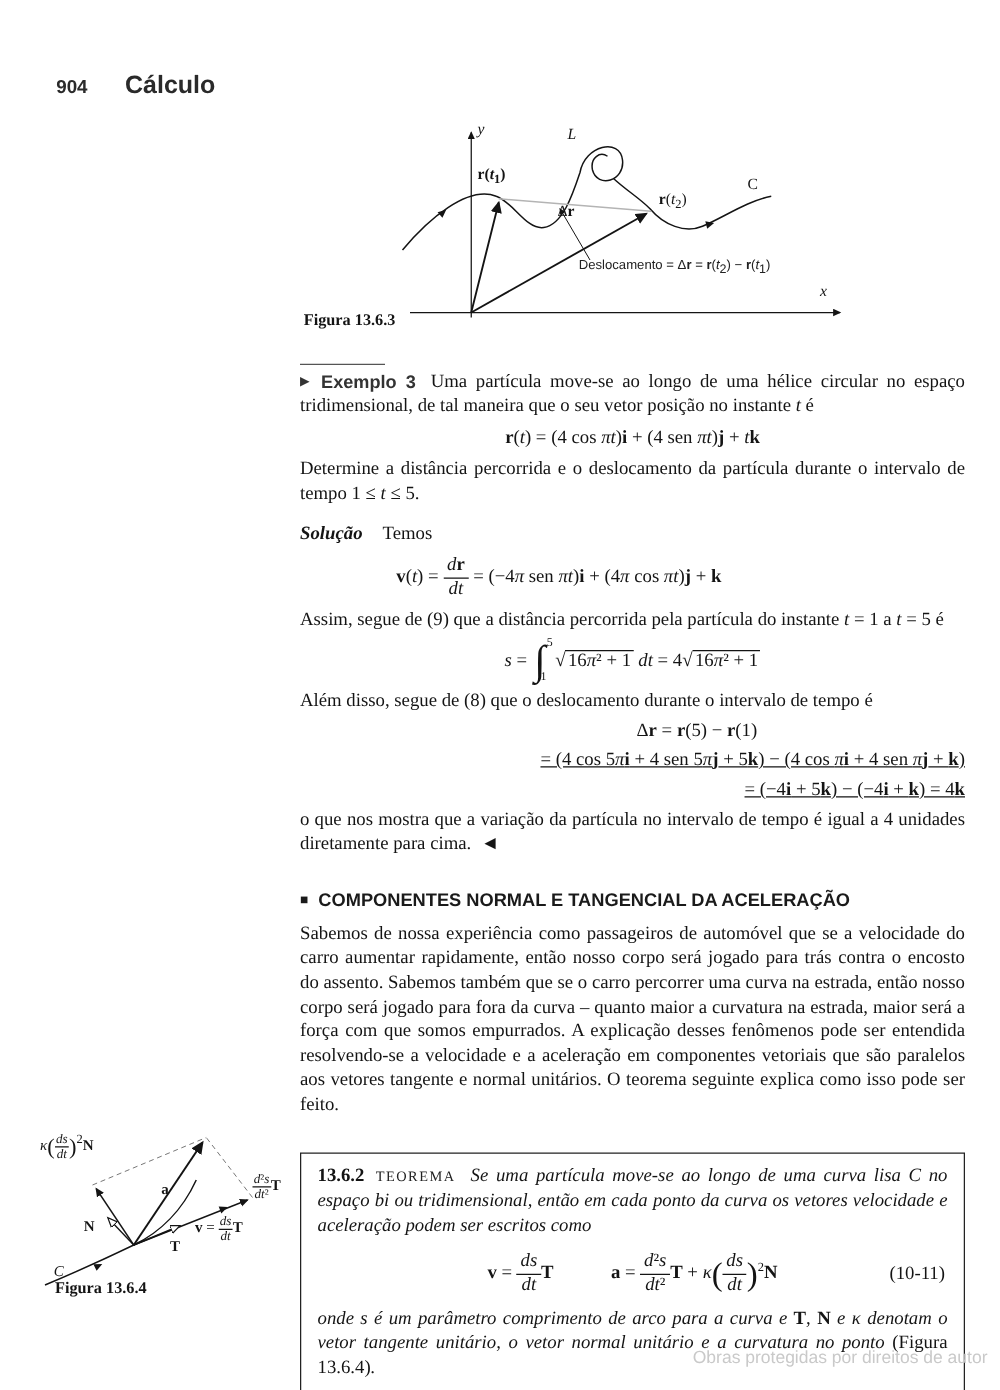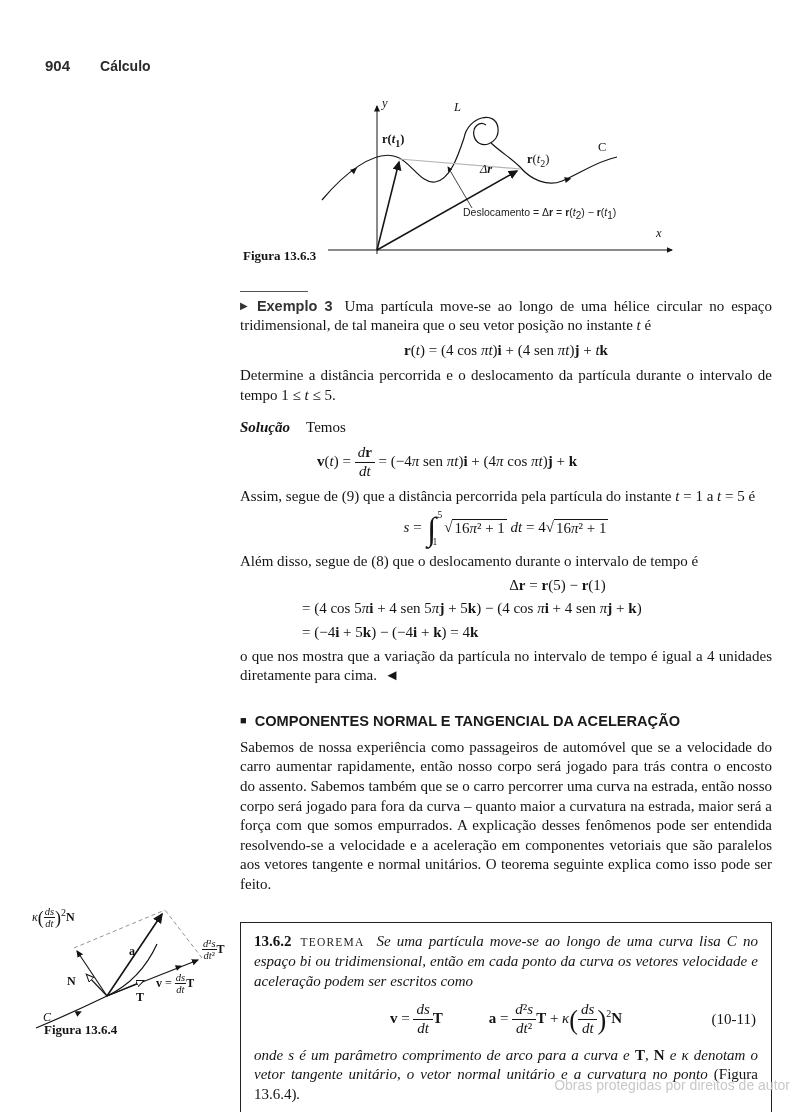--- a/index.html
+++ b/index.html
@@ -1,21 +1,21 @@
 <!DOCTYPE html>
 <html><head>
 <meta charset="utf-8">
 <style>
   html,body{margin:0;padding:0;background:#fff;}
   .page{position:relative;width:800px;height:1112px;background:#fff;overflow:hidden;
         font-family:"Liberation Serif",serif;color:#141414;}
   
   .hdr{position:absolute;top:57px;left:45px;font-family:"Liberation Sans",sans-serif;
        font-weight:bold;color:#2a2a2a;font-size:15px;}
-  .hdr .booktitle{margin-left:30px;font-size:14px;}
+  .hdr .booktitle{margin-left:30px;font-size:20px;}
   
   .fig363{position:absolute;left:240px;top:96px;width:460px;height:168px;}
   .fig363 svg{position:absolute;left:0;top:0;}
   .flbl{position:absolute;font-size:12.5px;white-space:nowrap;}
   .it{font-style:italic;}
   .desloc{font-family:"Liberation Sans",sans-serif;font-size:10.5px;color:#222;}
   .figcap{position:absolute;font-weight:bold;font-size:13px;font-family:"Liberation Serif",serif;}
   
   .col{position:absolute;left:240px;top:291px;width:532px;font-size:15px;line-height:19.6px;
        text-align:justify;}
@@ -35,21 +35,21 @@
   .int{display:inline-flex;align-items:center;vertical-align:middle;margin:0 2px;}
   .int .is{font-size:33px;line-height:30px;font-weight:400;}
   .int .lims{display:flex;flex-direction:column;justify-content:space-between;height:36px;
              font-size:9.5px;line-height:1;margin-left:1px;}
   .int .lims .u{align-self:flex-end;}
   .int .lims .l{align-self:flex-start;margin-left:-5px;}
   .bigp{font-size:175%;font-weight:400;vertical-align:-0.2em;line-height:0;}
   sup{font-size:10px;} sub{font-size:10px;}
   .sol-label{font-weight:bold;font-style:italic;margin-right:16px;}
   .dr1{margin-left:103px;text-align:center;}
-  .dr2{margin-left:62px;text-align:left;}
+  .dr2{margin-left:62px;text-align:right;text-decoration:underline;}
   
   .sec-h{font-family:"Liberation Sans",sans-serif;font-weight:bold;font-size:14.6px;
          color:#1a1a1a;text-align:left;margin:25px 0 7px 0;}
   .sec-h .sq{font-size:11px;vertical-align:1.5px;margin-right:8px;}
   
   .thm{border:1.3px solid #222;margin-top:27px;padding:9px 13px 11px;font-style:italic;
        text-align:justify;}
   .thm-num{font-style:normal;font-weight:bold;margin-right:9px;}
   .thm-label{font-style:normal;font-size:11.5px;letter-spacing:1.2px;margin-right:12px;color:#222;}
   .thm-eq{position:relative;display:flex;justify-content:center;align-items:center;gap:46px;
@@ -100,21 +100,21 @@
       <line x1="137" y1="154" x2="277" y2="75" stroke="#141414" stroke-width="1.5" marker-end="url(#ah)"></line>
 
       <line x1="232" y1="112" x2="208" y2="71" stroke="#141414" stroke-width="0.8" marker-end="url(#ah)"></line>
     </svg>
     <span class="flbl it" style="left:142px;top:0px;">y</span>
     <span class="flbl it" style="left:416px;top:130px;">x</span>
     <span class="flbl it" style="left:214px;top:4px;">L</span>
     <span class="flbl" style="left:358px;top:44px;">C</span>
     <span class="flbl" style="left:142px;top:36px;font-weight:bold;"><b>r</b>(<i>t</i><sub>1</sub>)</span>
     <span class="flbl" style="left:287px;top:56px;"><b>r</b>(<i>t</i><sub>2</sub>)</span>
-    <span class="flbl" style="left:240px;top:66px;font-style:italic;">Δ<b>r</b></span>
+    <span class="flbl" style="left:206px;top:66px;">Δ<b>r</b></span>
     <span class="flbl desloc" style="left:223px;top:110px;">Deslocamento = Δ<b>r</b> = <b>r</b>(<i>t</i><sub>2</sub>) − <b>r</b>(<i>t</i><sub>1</sub>)</span>
   </div>
   <div class="figcap" style="left:243px;top:248px;">Figura 13.6.3</div>
 
   <div class="col">
 
     <div class="ex-rule"></div>
     <p class="body"><span class="ex-marker">▶</span><span class="ex-title">Exemplo 3</span><span>Uma partícula move-se ao longo de uma hélice circular no espaço tridimensional, de tal maneira que o seu vetor posição no instante <i>t</i> é</span></p>
     <div class="fm"><b>r</b>(<i>t</i>) = (4 cos <i>πt</i>)<b>i</b> + (4 sen <i>πt</i>)<b>j</b> + <i>t</i><b>k</b></div>
     <p class="body">Determine a distância percorrida e o deslocamento da partícula durante o intervalo de tempo 1 ≤ <i>t</i> ≤ 5.</p>

